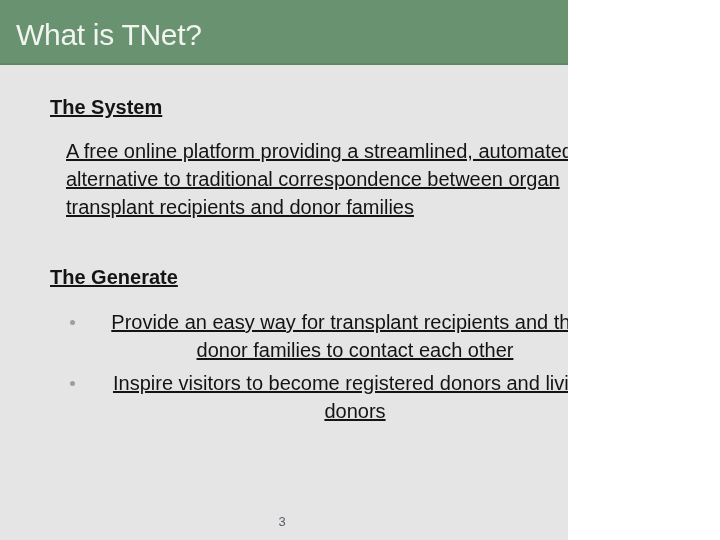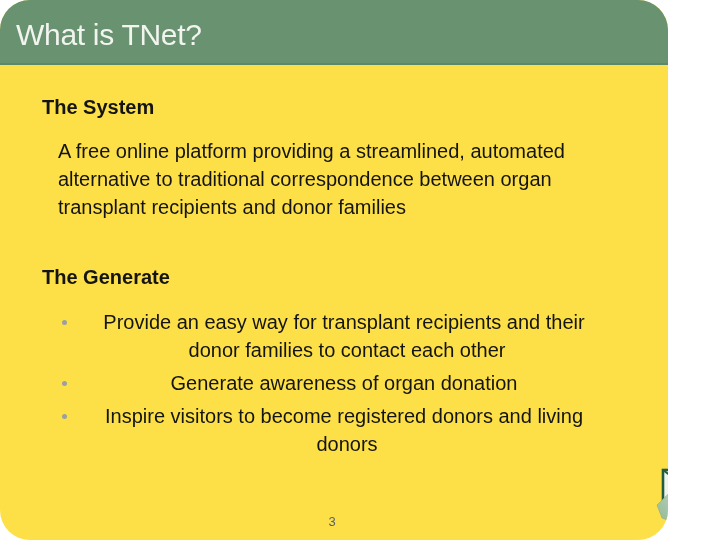--- a/index.html
+++ b/index.html
@@ -1,24 +1,23 @@
 <!DOCTYPE html>
 <html><head>
 <meta charset="utf-8">
 <style>
   html,body { margin:0; padding:0; }
   body { font-family: "Liberation Sans", sans-serif; background:#ffffff; }
 
   .slide {
     position: relative;
-    width: 668px;
+    width: 568px;
     height: 540px;
-    background: #fde047;
+    background: #e5e5e5;
     overflow: hidden;
-    border-radius: 30px;
   }
 
   
   .header {
     box-sizing: border-box;
     width: 720px;
     height: 65px;
     background: #689270;
     border-bottom: 2px solid #5d8767;
     display: flex;
@@ -28,26 +27,27 @@
   .header .title {
     font-size: 30px;
     letter-spacing: -0.3px;
     color: #f2f5ef;
     white-space: nowrap;
   }
 
   
   .content {
     position: absolute;
-    left: 42px;
+    left: 50px;
     top: 93px;
     width: 585px;
     font-size: 20px;
     line-height: 28px;
     color: #141414;
+    text-decoration: underline;
   }
   .content h3 {
     margin: 0 0 8px 0;
     font-size: 20px;
     line-height: 28px;
     font-weight: bold;
     color: #141414;
   }
   .content h3.mission { margin: 42px 0 5px 0; }
   .content p { margin: 16px; }
@@ -109,24 +109,20 @@
     <p>A free online platform providing a streamlined, automated alternative to traditional correspondence between organ transplant recipients and donor families</p>
 
     <h3 class="mission">The Generate</h3>
     <ul class="bullets">
       <li>
         <span class="dot"></span>
         <span>Provide an easy way for transplant recipients and their donor families to contact each other</span>
       </li>
       <li>
         <span class="dot"></span>
-        <span>Generate awareness of organ donation</span>
-      </li>
-      <li>
-        <span class="dot"></span>
         <span>Inspire visitors to become registered donors and living donors</span>
       </li>
     </ul>
 
   </div>
 
   <div class="page-number">3</div>
 
   <div class="logo">
     <svg width="60" height="88" viewBox="0 0 60 88" xmlns="http://www.w3.org/2000/svg">

